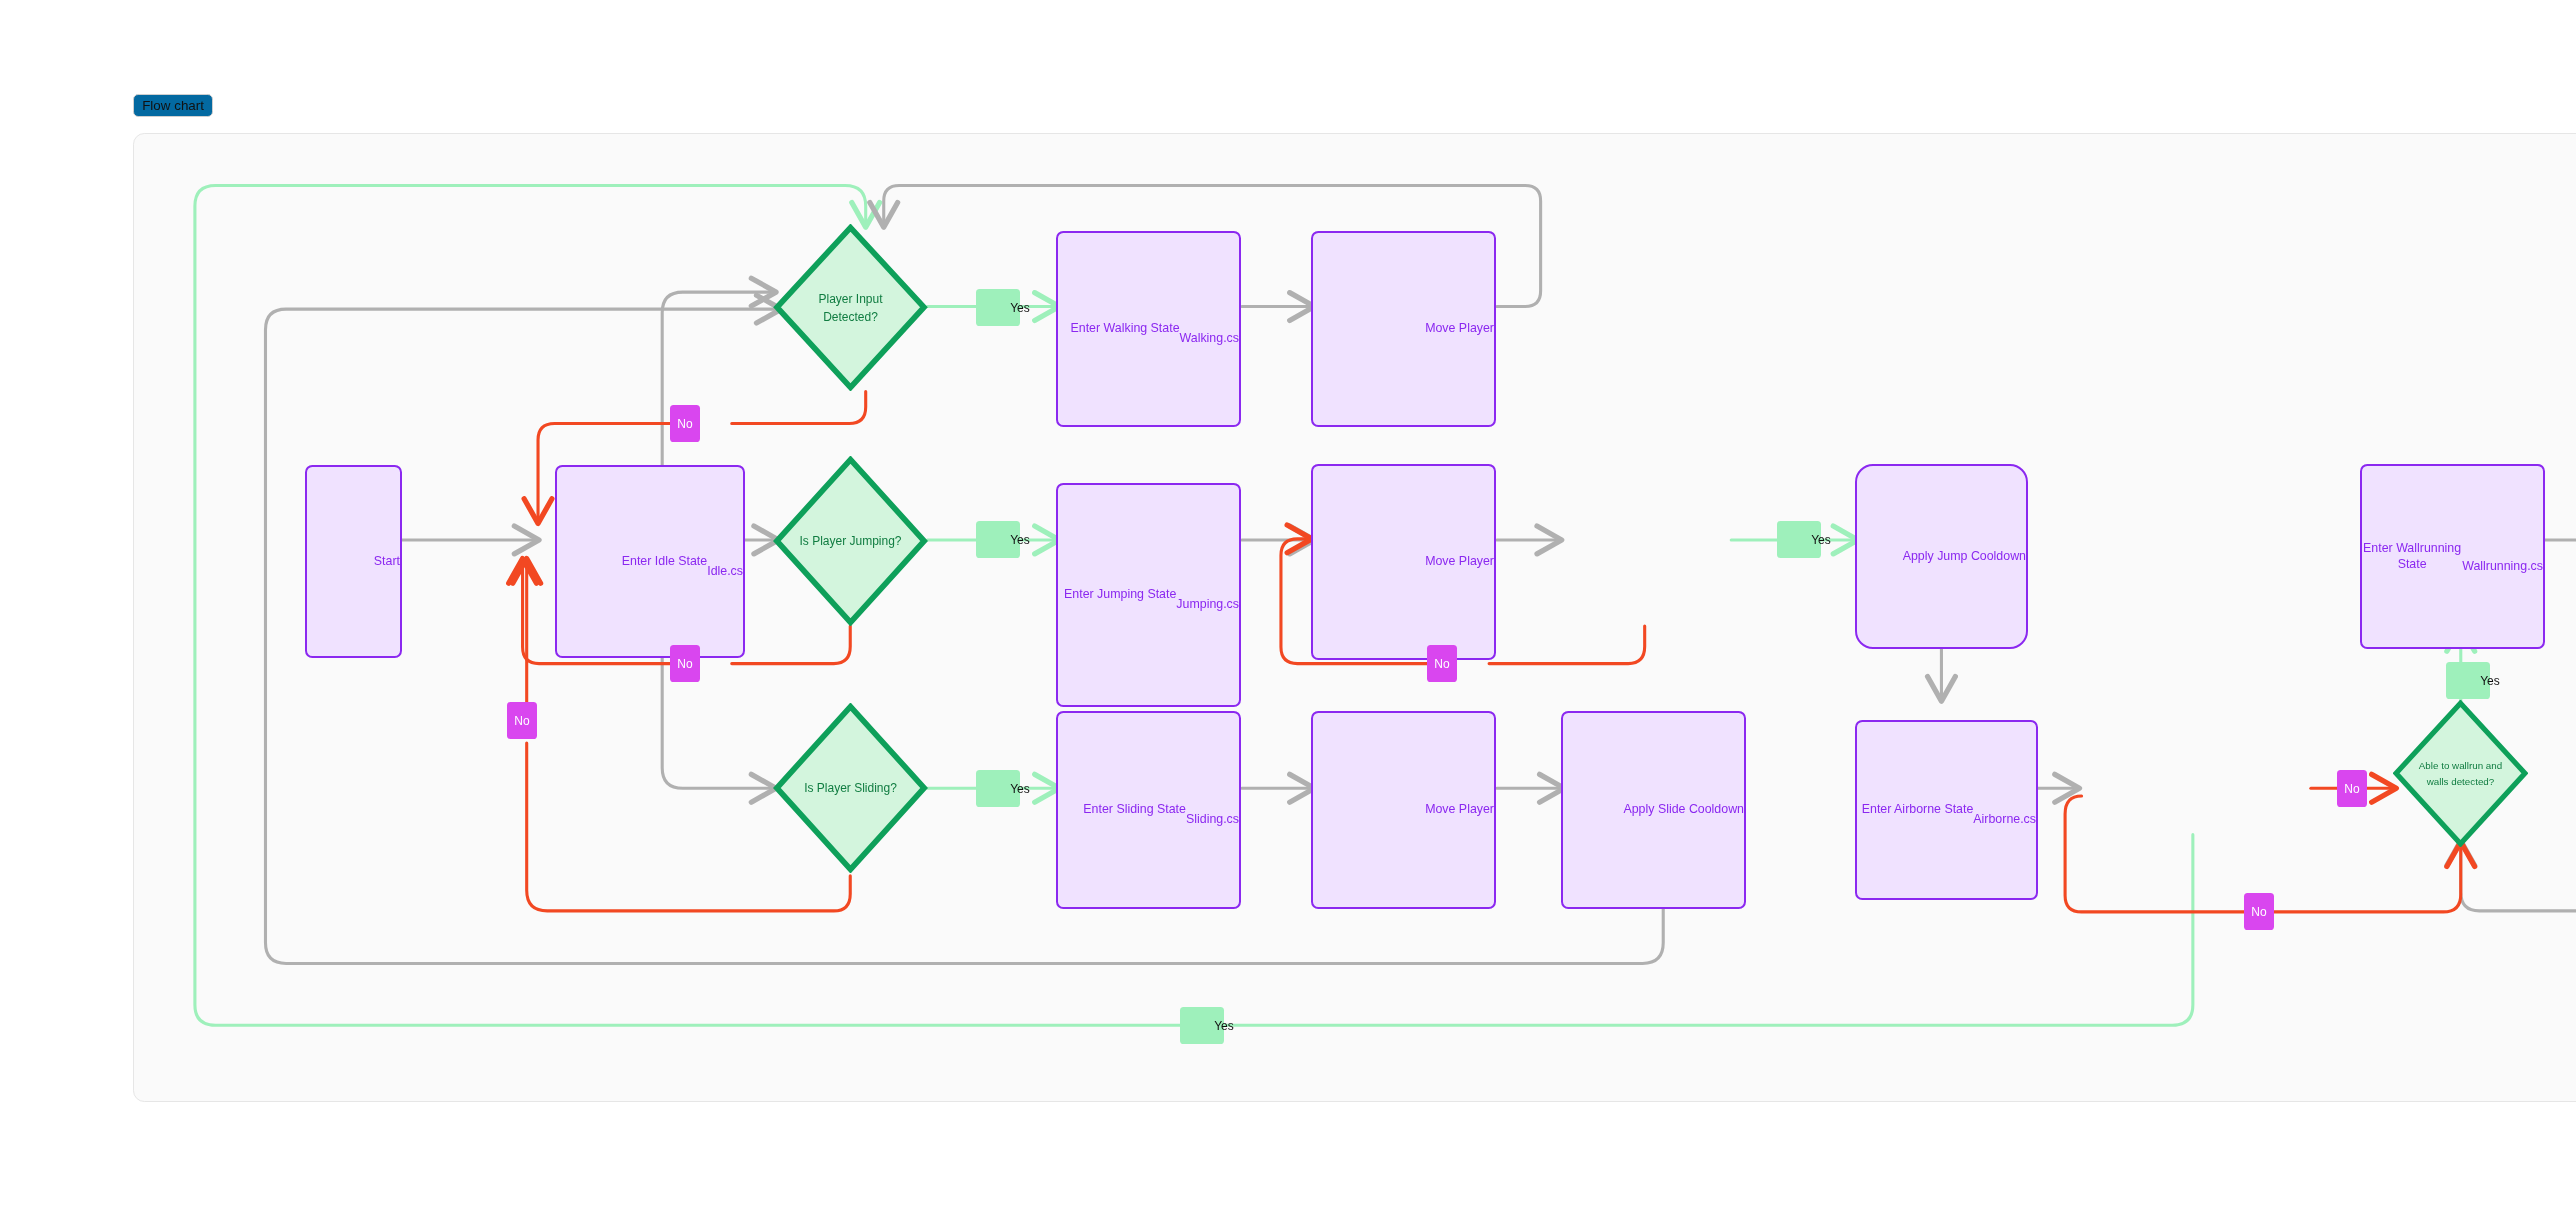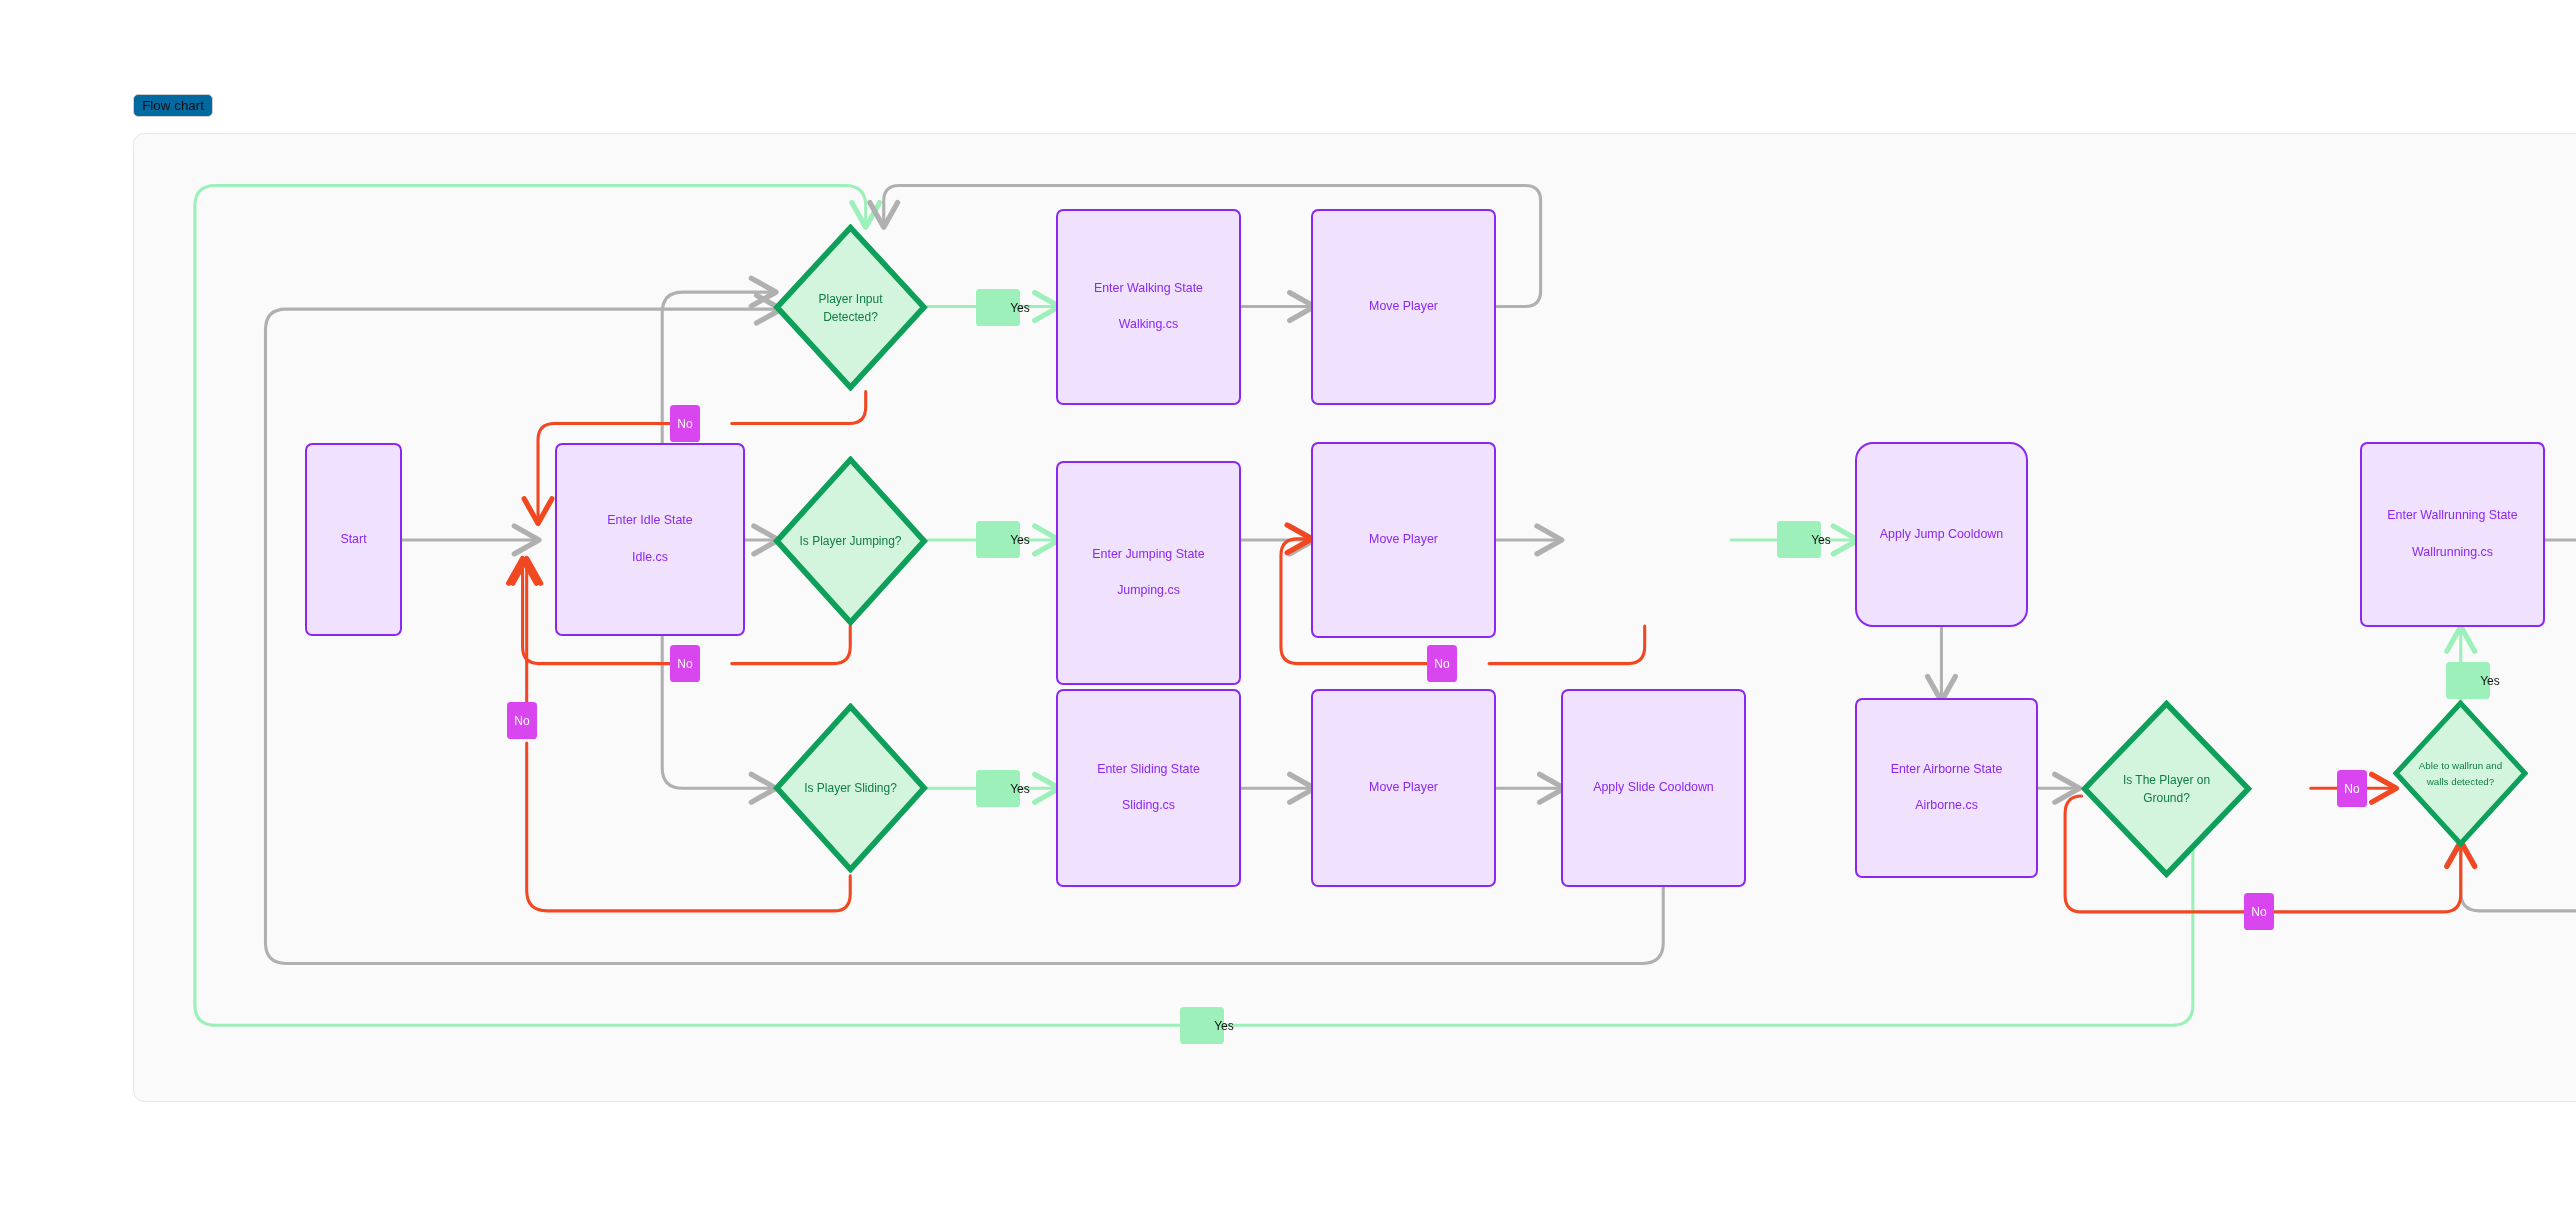--- a/index.html
+++ b/index.html
@@ -20,22 +20,22 @@
     background:#fafafa;border:1.5px solid #e6e6e6;border-radius:11.3px;
   }
 
   
   #edges{position:absolute;left:0;top:0;width:3243px;height:1220px;pointer-events:none;}
 
   
   .node{position:absolute;box-sizing:border-box;}
   .proc{
     background:#f0e2ff;border:2.6px solid #8b28f0;border-radius:7.2px;
-    display:flex;flex-direction:column;align-items:center;justify-content:center;
-    color:#8b28f0;text-align:center;line-height:1.28;
+    display:flex;align-items:center;justify-content:flex-end;
+    color:#8b28f0;text-align:center;line-height:1.28;margin-top:22px;
   }
   .proc .ttl{font-size:12.4px;}
   .proc .sub{font-size:12.4px;margin-top:20.6px;}
   .proc.single .ttl{font-size:12.4px;}
 
   .dec{
     display:flex;align-items:center;justify-content:center;
   }
   .dec svg{position:absolute;left:0;top:0;}
   .dec .txt{
@@ -217,26 +217,20 @@
 
   <div class="node proc single" style="left:1561px;top:689px;width:185px;height:198px;">
     <div class="ttl">Apply Slide Cooldown</div>
   </div>
 
   <div class="node proc" style="left:1855px;top:698px;width:183px;height:180px;">
     <div class="ttl">Enter Airborne State</div>
     <div class="sub">Airborne.cs</div>
   </div>
 
-  <div class="node dec" style="left:2081px;top:700px;width:171px;height:178px;">
-    <svg width="171" height="178" viewBox="0 0 332 345">
-      <polygon points="166,7 325,172 166,338 7,172" fill="#d3f5dd" stroke="#0ea05a" stroke-width="11"></polygon>
-    </svg>
-    <div class="txt">Is The Player on Ground?</div>
-  </div>
 
   <div class="node dec" style="left:2393px;top:700px;width:135px;height:147px;">
     <svg width="135" height="147" viewBox="0 0 262 285">
       <polygon points="131,6 256,142 131,279 6,142" fill="#d3f5dd" stroke="#0ea05a" stroke-width="10"></polygon>
     </svg>
     <div class="txt sm">Able to wallrun and walls detected?</div>
   </div>
 
   <div class="node proc" style="left:2360px;top:442px;width:185px;height:185px;">
     <div class="ttl">Enter Wallrunning State</div>

